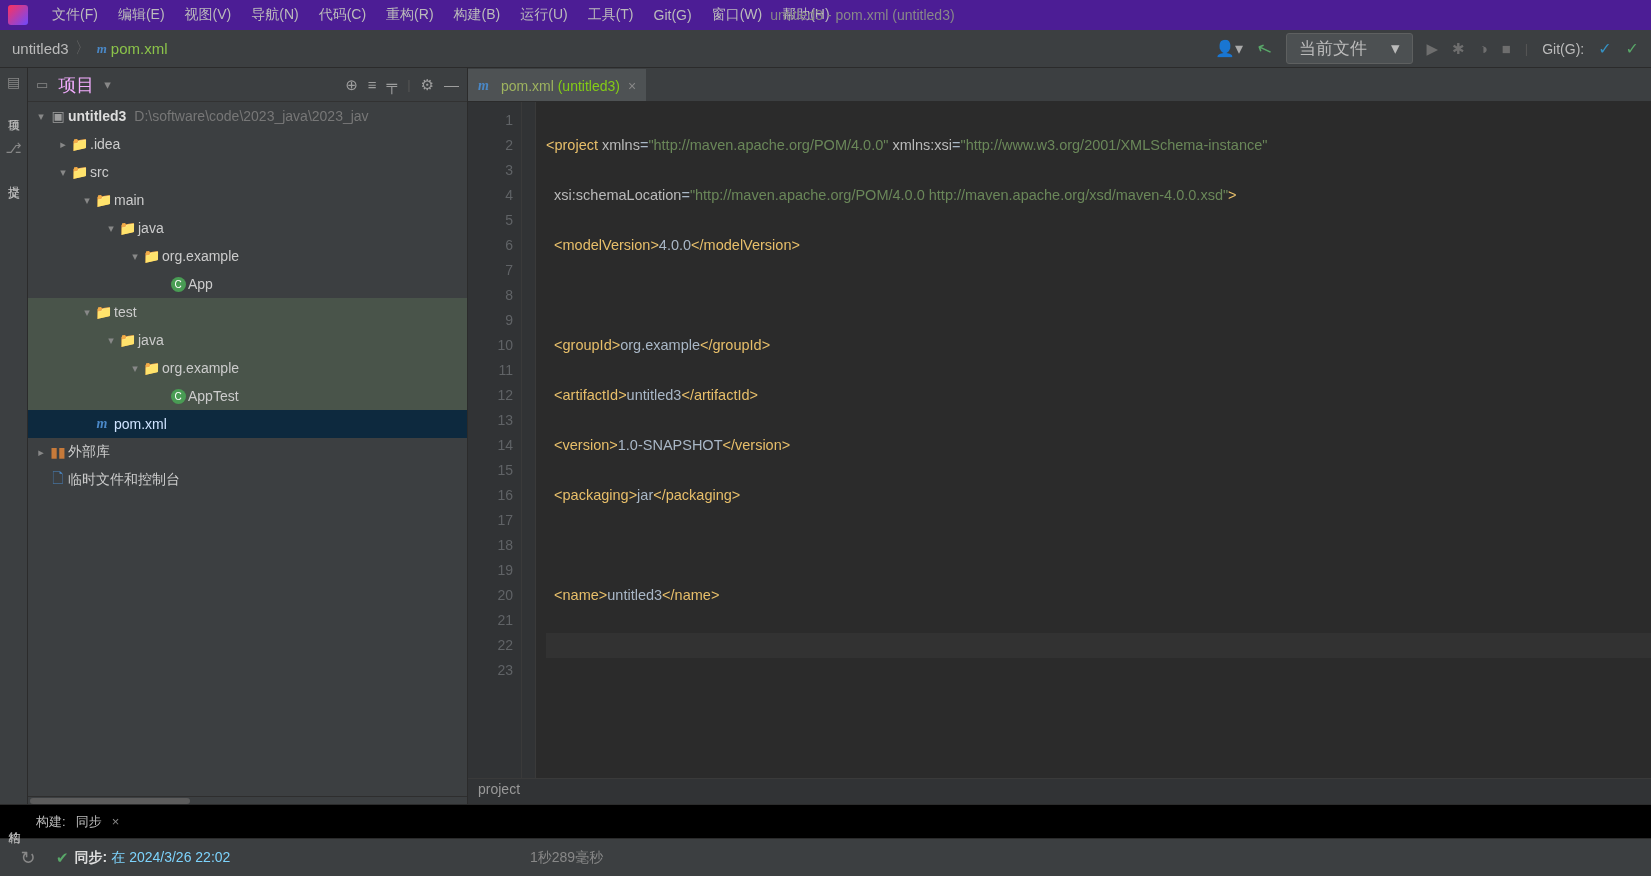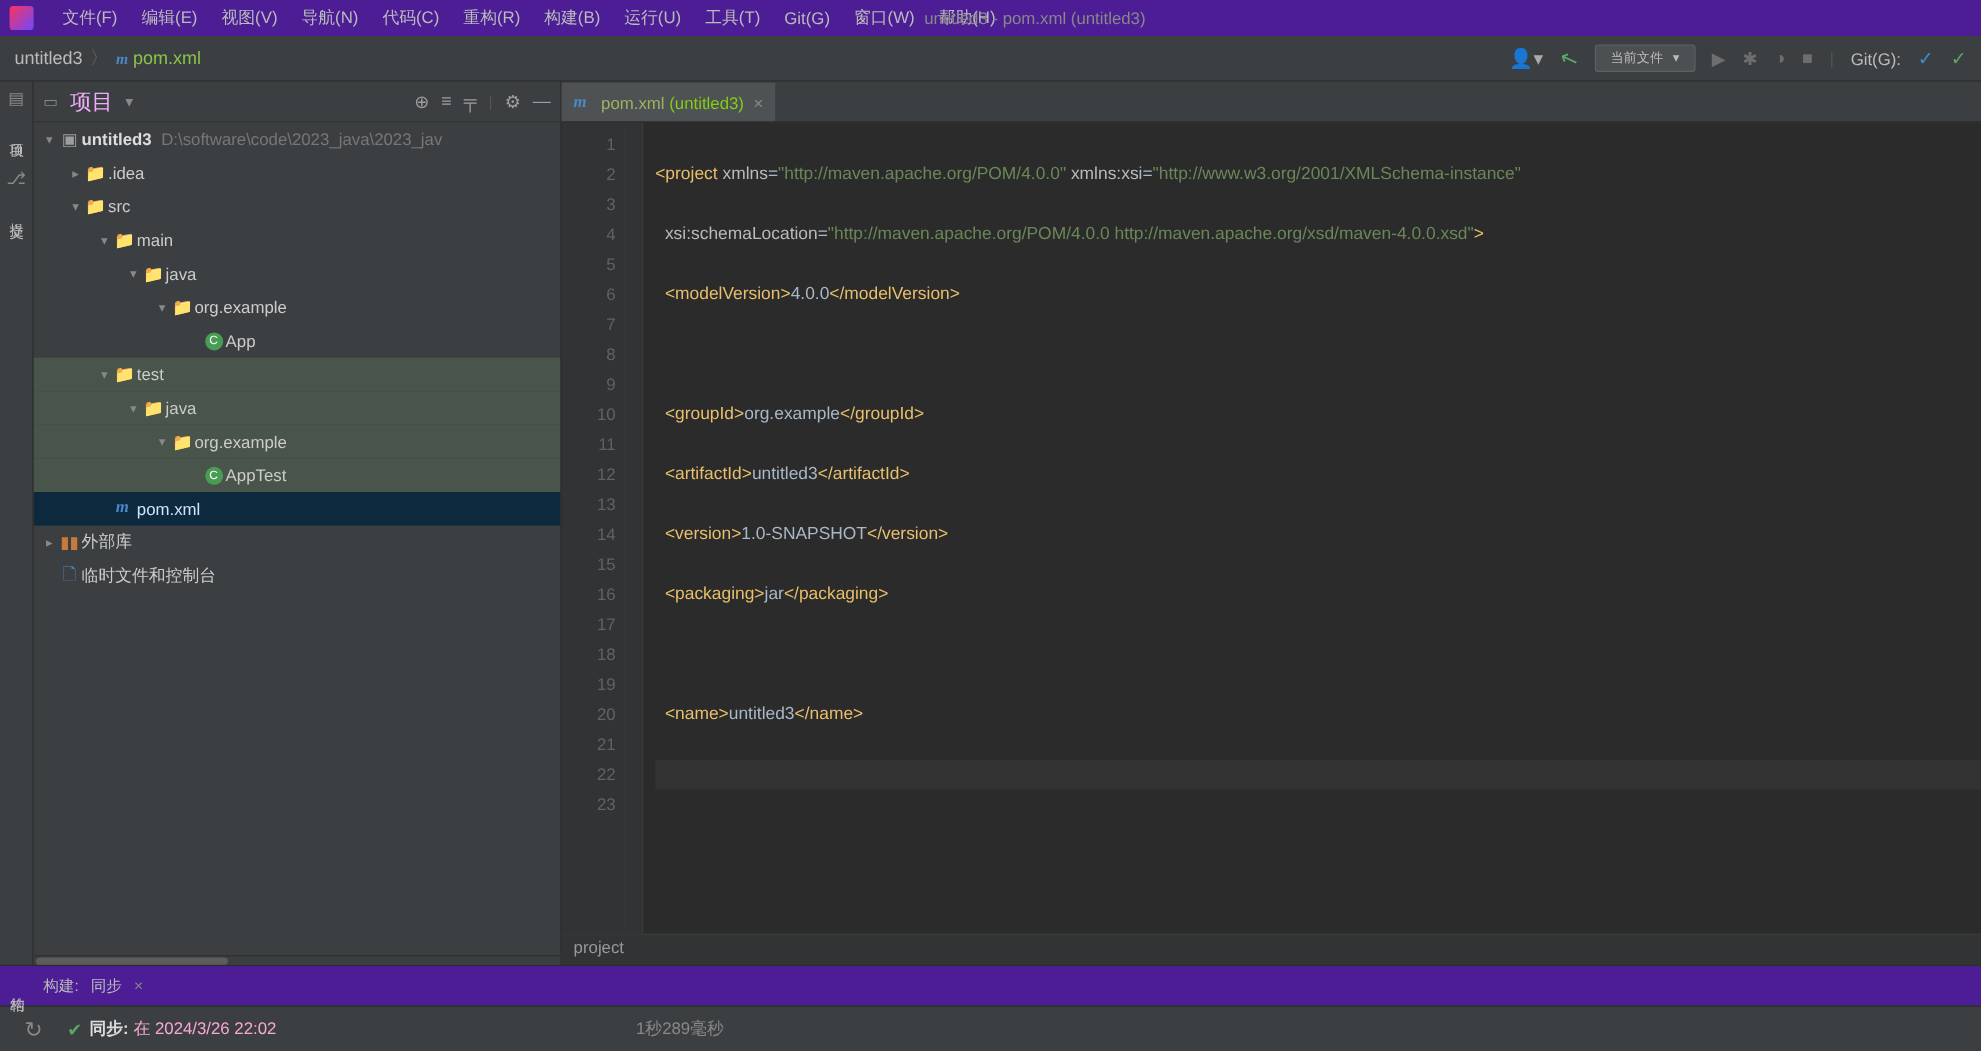--- a/index.html
+++ b/index.html
@@ -13,21 +13,21 @@
 
 
 .navbar { height:38px; background:#3c3f41; display:flex; align-items:center; padding:0 12px; border-bottom:1px solid #2b2b2b;}
 .crumb-root{color:#bbb;font-size:15px;}
 .crumb-sep{color:#666;margin:0 6px;font-size:16px;}
 .m-icon{color:#4a88c7;font-weight:bold;font-style:italic;margin-right:4px;font-family:serif;}
 .crumb-file{color:#8bc34a;font-size:15px;}
 .nav-right{margin-left:auto;display:flex;align-items:center;gap:14px;}
 .avatar{color:#aaa;font-size:16px;}
 .hammer{color:#59a869;font-size:18px;transform:rotate(-20deg);}
-.run-select{background:#4c5052;border:1px solid #5e6060;padding:3px 12px;border-radius:3px;color:#bbb;font-size:11px;display:flex;align-items:center;gap:8px;}
+.run-select{background:#4c5052;border:1px solid #5e6060;padding:3px 12px;border-radius:3px;color:#bbb;font-size:17px;display:flex;align-items:center;gap:24px;}
 .tool-ico{color:#6e6e6e;font-size:15px;}
 .git-label{color:#bbb;font-size:14px;}
 .git-blue{color:#3592c4;font-size:16px;}
 .git-green{color:#59a869;font-size:16px;}
 
 
 .main{display:flex;height:calc(100% - 30px - 38px - 34px - 38px);}
 .leftrail{width:28px;background:#3c3f41;border-right:1px solid #2b2b2b;display:flex;flex-direction:column;align-items:center;padding-top:6px;gap:20px;}
 .leftrail .vlabel{writing-mode:vertical-rl;color:#bbb;font-size:12px;cursor:default;}
 .leftrail .rail-ico{color:#888;font-size:14px;}
@@ -72,34 +72,34 @@
 .code .cur{background:#323232;}
 .t{color:#e8bf6a;} 
 .a{color:#bababa;} 
 .s{color:#6a8759;} 
 .v{color:#a9b7c6;}
 .lnk{color:#a9b7c6;text-decoration:underline;}
 .bulb{color:#f0a732;margin-right:2px;}
 .crumb-line{height:26px;border-top:1px solid #3a3a3a;padding:2px 10px;color:#999;font-size:14px;background:#313335;}
 
 
-.buildbar{height:34px;background:#4c1d95;display:flex;align-items:center;border-top:1px solid #2b2b2b;justify-content:flex-end;}
+.buildbar{height:34px;background:#000000;display:flex;align-items:center;border-top:1px solid #2b2b2b;justify-content:flex-end;}
 .buildbar .side{width:28px;display:flex;flex-direction:column;align-items:center;}
 .buildbar .vlabel{writing-mode:vertical-rl;font-size:12px;color:#bbb;}
 .buildbar .content{flex:1;display:flex;align-items:center;padding:0 8px;gap:10px;}
 .buildbar .title{color:#bbb;}
 .buildbar .tab2{color:#bbb;}
 .buildbar .close{color:#888;}
 
 
 .statusbar{height:38px;background:#3c3f41;display:flex;align-items:center;border-top:1px solid #2b2b2b;font-size:14px;}
 .statusbar .refresh{width:56px;text-align:center;color:#888;font-size:18px;}
 .statusbar .chk{color:#59a869;margin-right:6px;font-size:15px;}
 .statusbar .bold{font-weight:bold;color:#ddd;}
-.statusbar .dim{color:#f9a8d4;text-align:center;}
+.statusbar .dim{color:#7dd3fc;text-align:center;}
 .statusbar .center{position:absolute;left:530px;color:#888;}
 </style>
 </head>
 <body>
 
 <div class="menubar">
   <div class="logo"></div>
   <div class="menu-item">文件(F)</div>
   <div class="menu-item">编辑(E)</div>
   <div class="menu-item">视图(V)</div>

